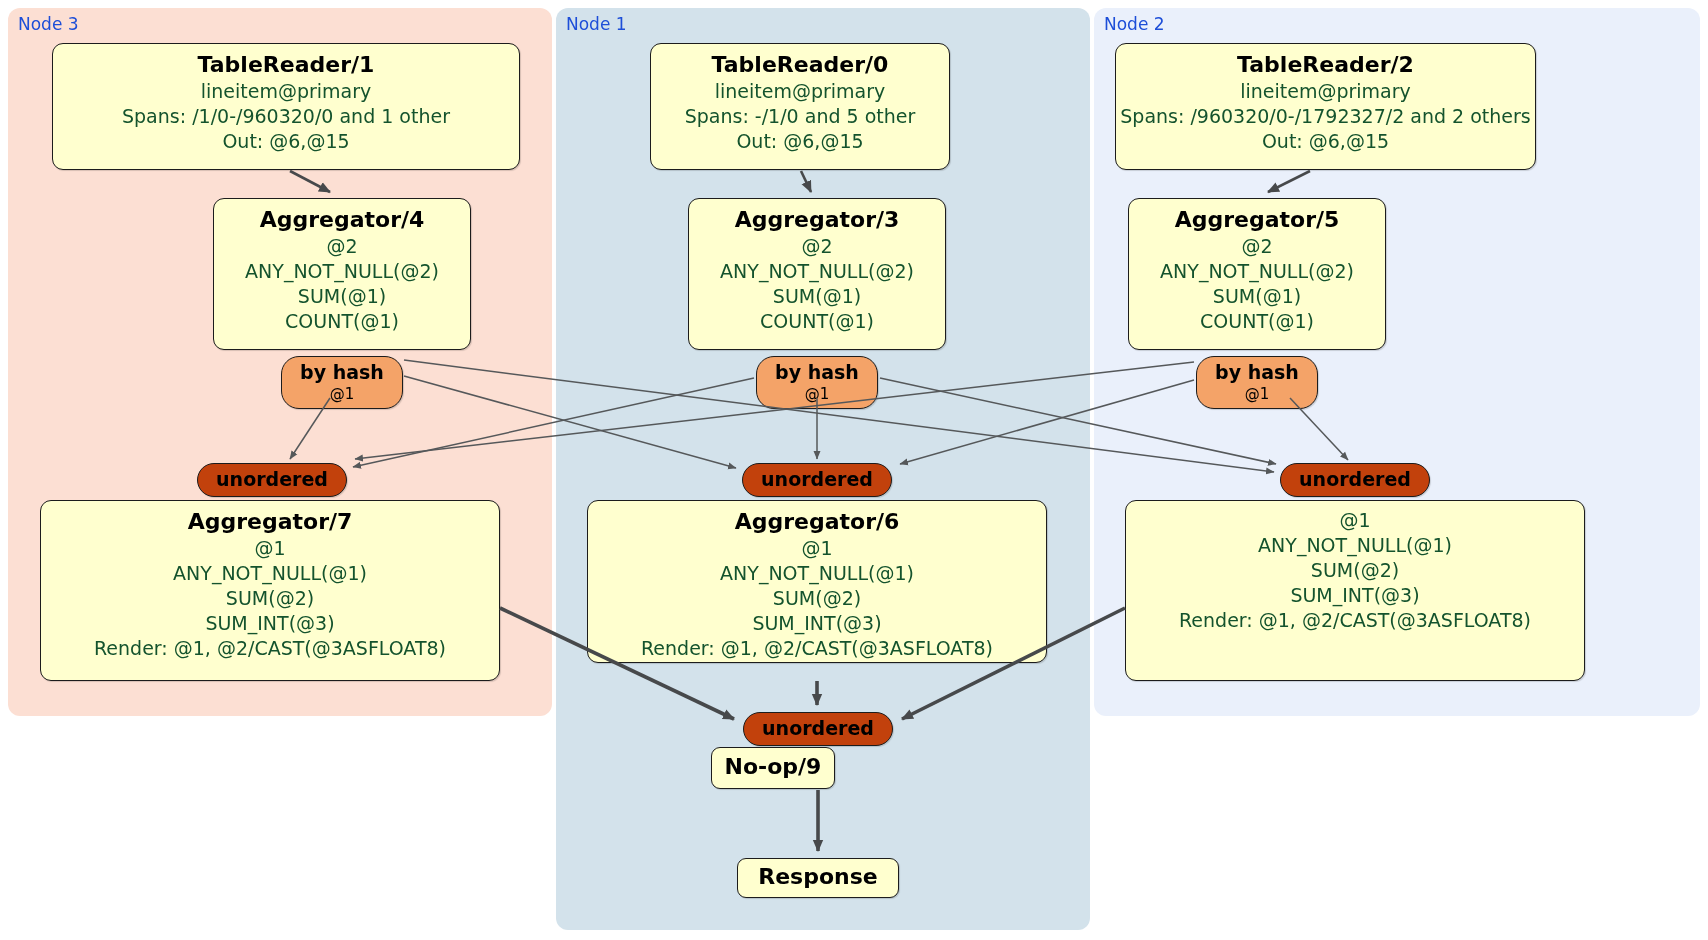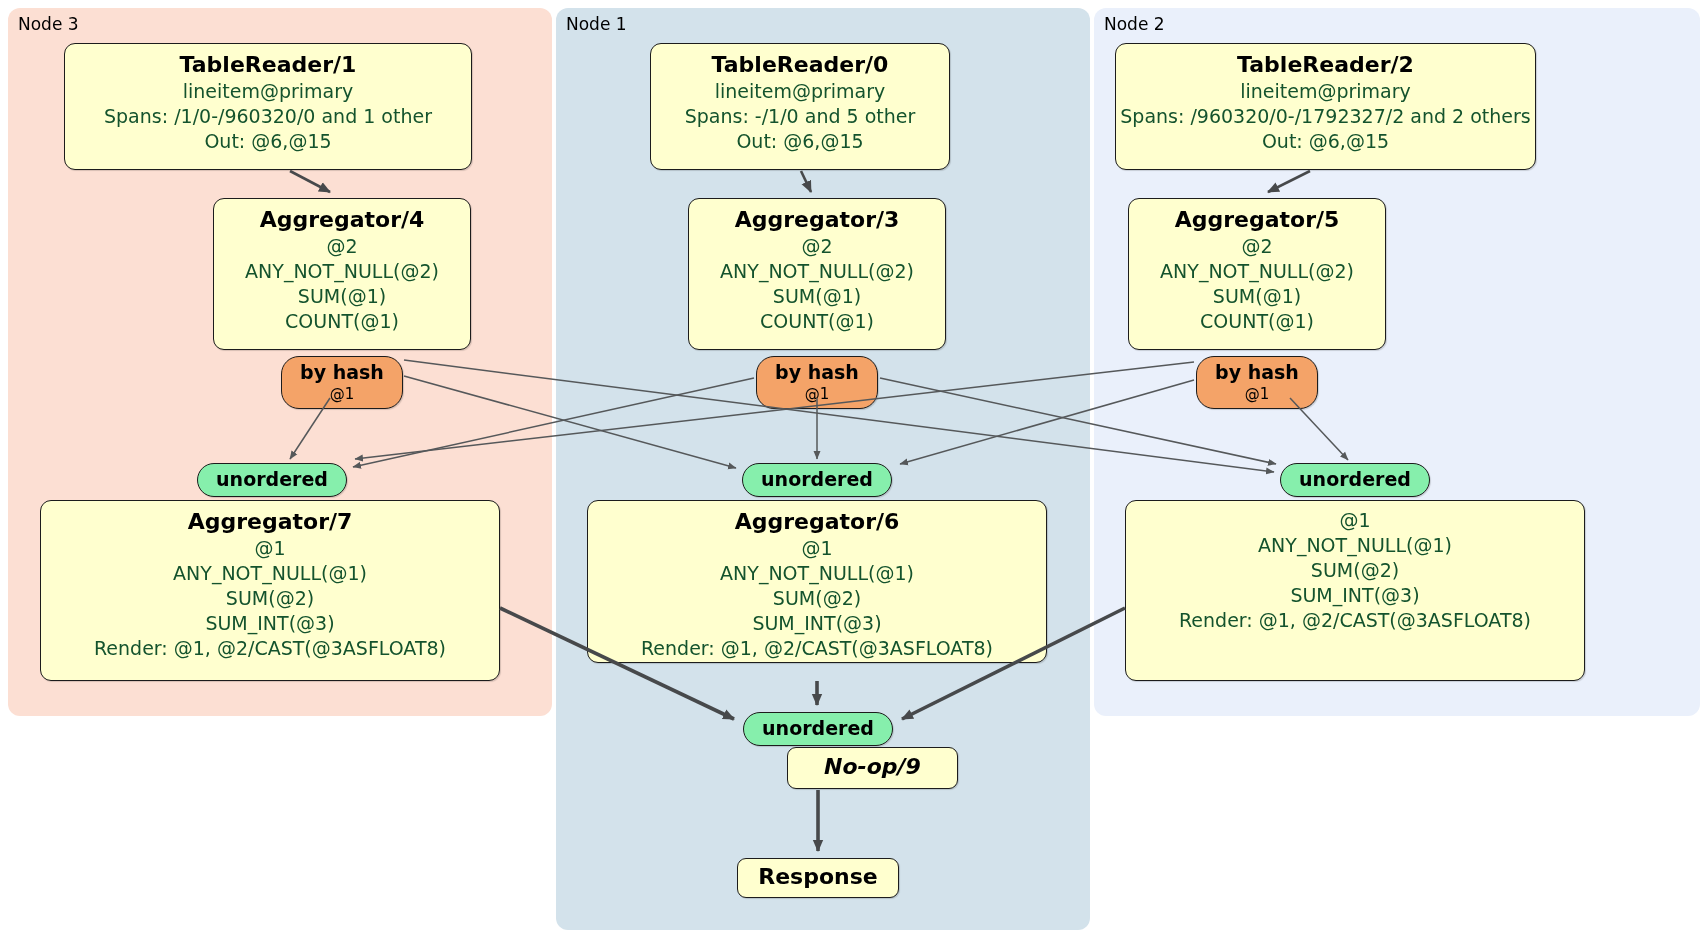--- a/index.html
+++ b/index.html
@@ -1,38 +1,38 @@
 <!DOCTYPE html>
 <html><head>
 <meta charset="utf-8">
 <style>
   html,body { margin:0; padding:0; background:#ffffff; }
   .canvas {
     position:relative; width:1708px; height:940px; background:#ffffff;
     font-family:"DejaVu Sans","Liberation Sans",sans-serif; overflow:hidden;
   }
   .region { position:absolute; border-radius:12px; }
-  .region-label { position:absolute; font-size:17px; color:#000000; white-space:nowrap; }
+  .region-label { position:absolute; font-size:17px; color:#1d4ed8; white-space:nowrap; }
   .proc {
     position:absolute; background:#ffffcf; border:1.6px solid #1c1c1c; border-radius:11px;
     text-align:center; box-sizing:border-box; padding-top:7px; z-index:2;
     box-shadow:1px 1px 1px rgba(0,0,0,0.15);
   }
   .proc .title { font-weight:bold; font-size:22px; line-height:28px; color:#000; }
   .proc .line  { font-size:19px; line-height:25px; color:#14532d; white-space:nowrap; }
   .router {
     position:absolute; background:#f4a368; border:1.6px solid #1c1c1c; border-radius:18px;
     text-align:center; box-sizing:border-box; padding-top:2px; z-index:3;
     box-shadow:1px 1px 1px rgba(0,0,0,0.15);
     margin-top:12px;
   }
   .router .rlabel { font-weight:bold; font-size:19px; line-height:26px; color:#000; }
   .router .rkey   { font-size:15px; line-height:18px; color:#000; }
   .sync {
-    position:absolute; background:#86efac; border:1.6px solid #1c1c1c; border-radius:17px;
+    position:absolute; background:#c2410c; border:1.6px solid #1c1c1c; border-radius:17px;
     text-align:center; font-weight:bold; font-size:19px; line-height:30px; color:#000;
     box-sizing:border-box; z-index:3; box-shadow:1px 1px 1px rgba(0,0,0,0.15);
   }
   .chainbox {
     position:absolute; background:#ffffcf; border:1.6px solid #1c1c1c; border-radius:9px;
     text-align:center; font-weight:bold; font-size:22px; color:#000;
     box-sizing:border-box; z-index:2; box-shadow:1px 1px 1px rgba(0,0,0,0.15);
   }
   svg.edges { position:absolute; left:0; top:0; z-index:5; pointer-events:none; }
 </style>
@@ -42,21 +42,21 @@
 <div class="canvas">
 
   <div class="region" style="left:8px; top:8px; width:544px; height:708px; background:#fcdfd3;"></div>
   <div class="region" style="left:556px; top:8px; width:534px; height:922px; background:#d3e2eb;"></div>
   <div class="region" style="left:1094px; top:8px; width:606px; height:708px; background:#eaf0fb;"></div>
 
   <div class="region-label" style="left:18px; top:14px;">Node 3</div>
   <div class="region-label" style="left:566px; top:14px;">Node 1</div>
   <div class="region-label" style="left:1104px; top:14px;">Node 2</div>
 
-  <div class="proc" style="left:64px; top:43px; width:408px; height:127px;">
+  <div class="proc" style="left:52px; top:43px; width:468px; height:127px;">
     <div class="title">TableReader/1</div>
     <div class="line">lineitem@primary</div>
     <div class="line">Spans: /1/0-/960320/0 and 1 other</div>
     <div class="line">Out: @6,@15</div>
   </div>
 
   <div class="proc" style="left:650px; top:43px; width:300px; height:127px;">
     <div class="title">TableReader/0</div>
     <div class="line">lineitem@primary</div>
     <div class="line">Spans: -/1/0 and 5 other</div>
@@ -131,21 +131,21 @@
 
   <div class="proc" style="left:1125px; top:500px; width:460px; height:181px;">
     <div class="line">@1</div>
     <div class="line">ANY_NOT_NULL(@1)</div>
     <div class="line">SUM(@2)</div>
     <div class="line">SUM_INT(@3)</div>
     <div class="line">Render: @1, @2/CAST(@3ASFLOAT8)</div>
   </div>
 
   <div class="sync" style="left:743px; top:712px; width:150px; height:34px;">unordered</div>
-  <div class="chainbox" style="left:787px; top:747px; width:171px; height:42px; line-height:38px;font-style:italic;">No-op/9</div>
+  <div class="chainbox" style="left:711px; top:747px; width:124px; height:42px; line-height:38px;">No-op/9</div>
   <div class="chainbox" style="left:737px; top:858px; width:162px; height:40px; line-height:36px;">Response</div>
 
   <svg class="edges" width="1708" height="940" viewBox="0 0 1708 940">
     <defs>
       <marker id="arrow-thin" markerWidth="9" markerHeight="8" refX="8" refY="4" orient="auto" markerUnits="userSpaceOnUse">
         <path d="M0,0.5 L8.5,4 L0,7.5 Z" fill="#55585a"></path>
       </marker>
       <marker id="arrow-thick" markerWidth="13" markerHeight="12" refX="11" refY="6" orient="auto" markerUnits="userSpaceOnUse">
         <path d="M0,0.8 L12,6 L0,11.2 Z" fill="#47494b"></path>
       </marker>

